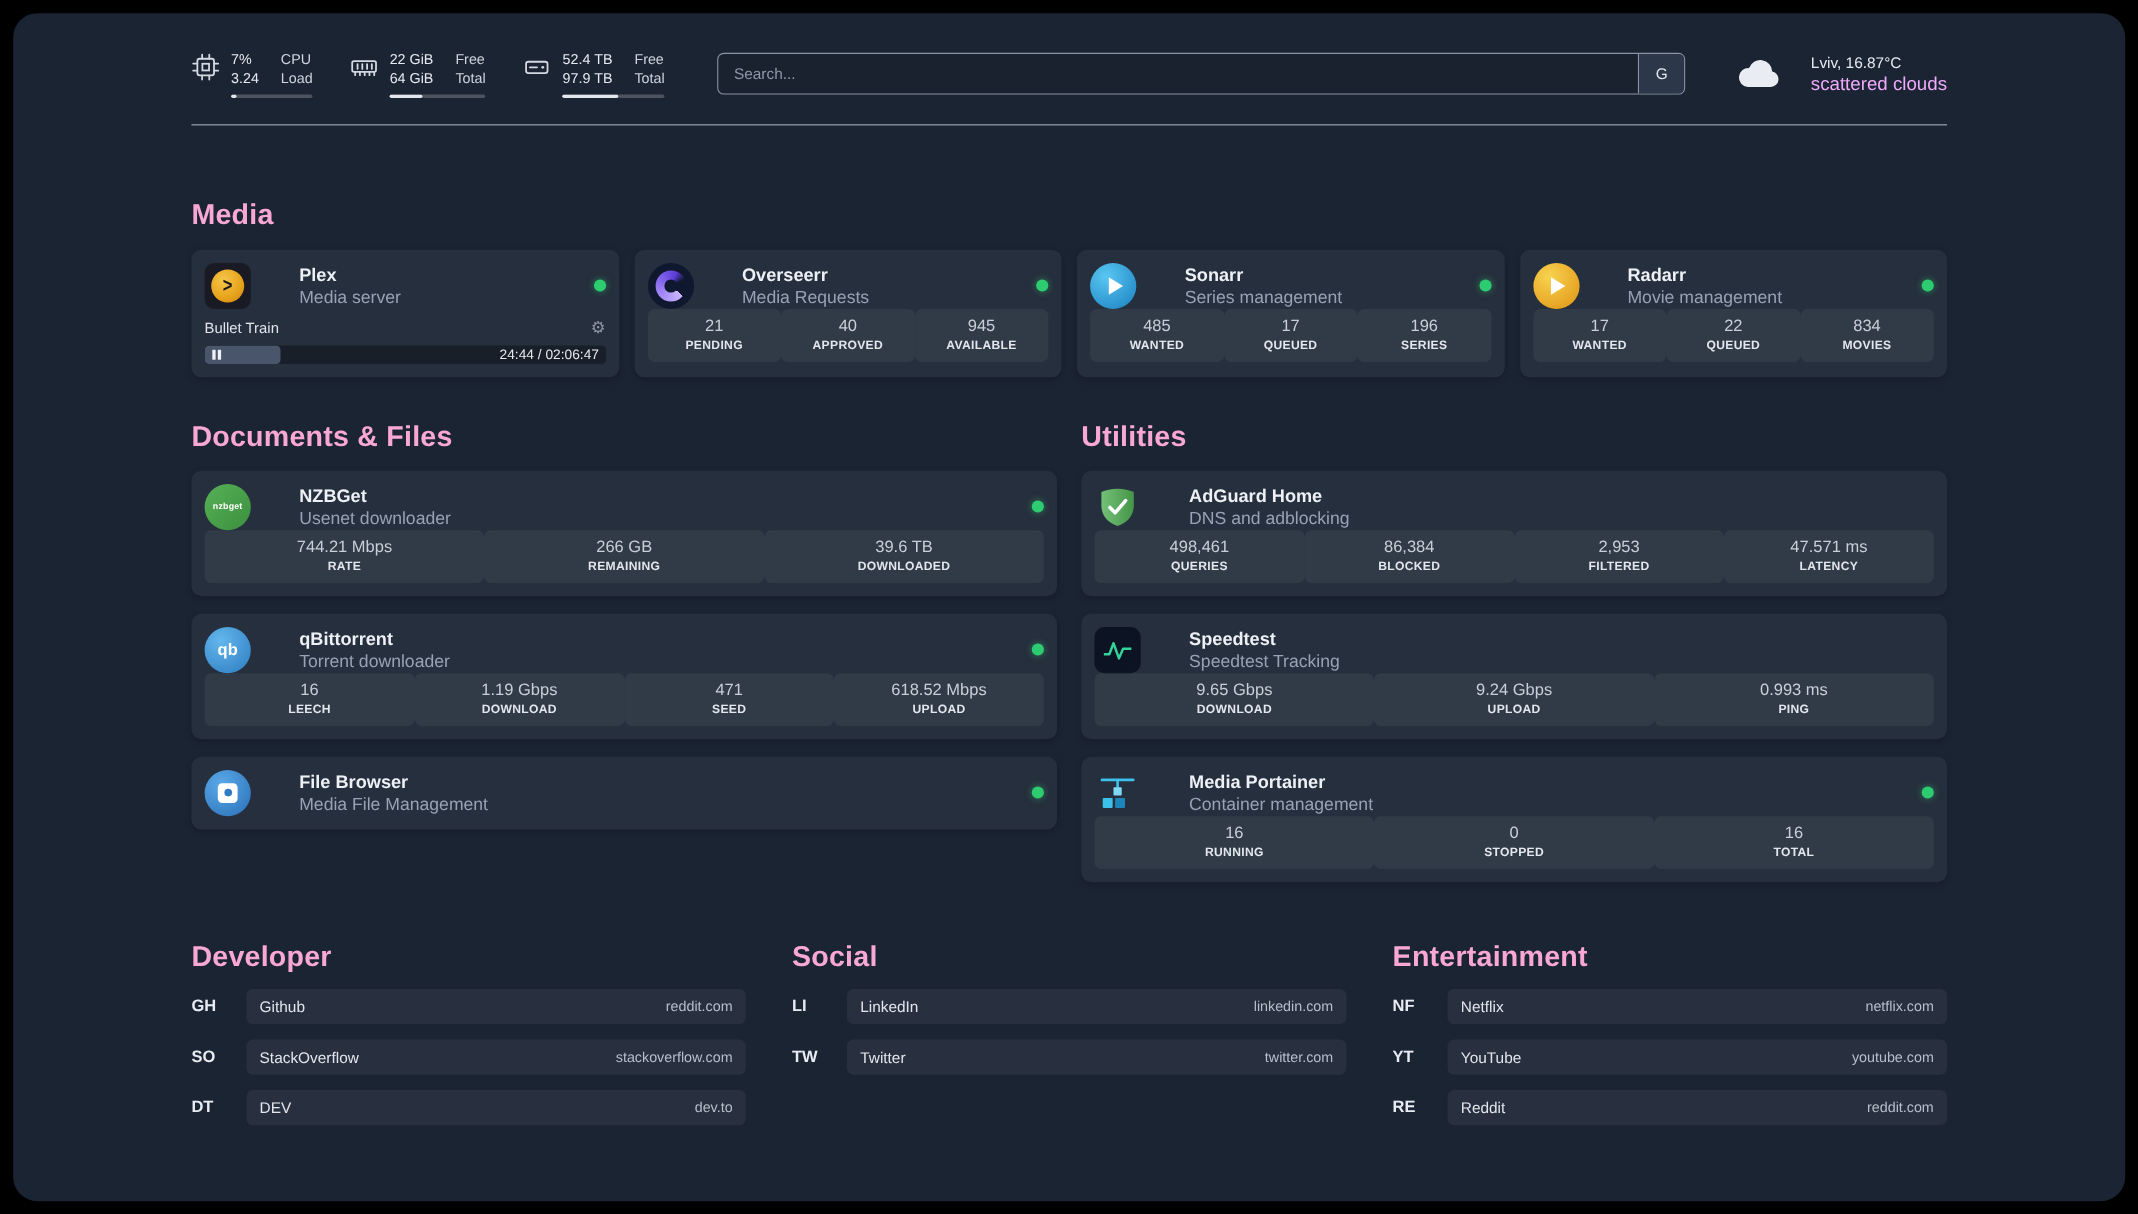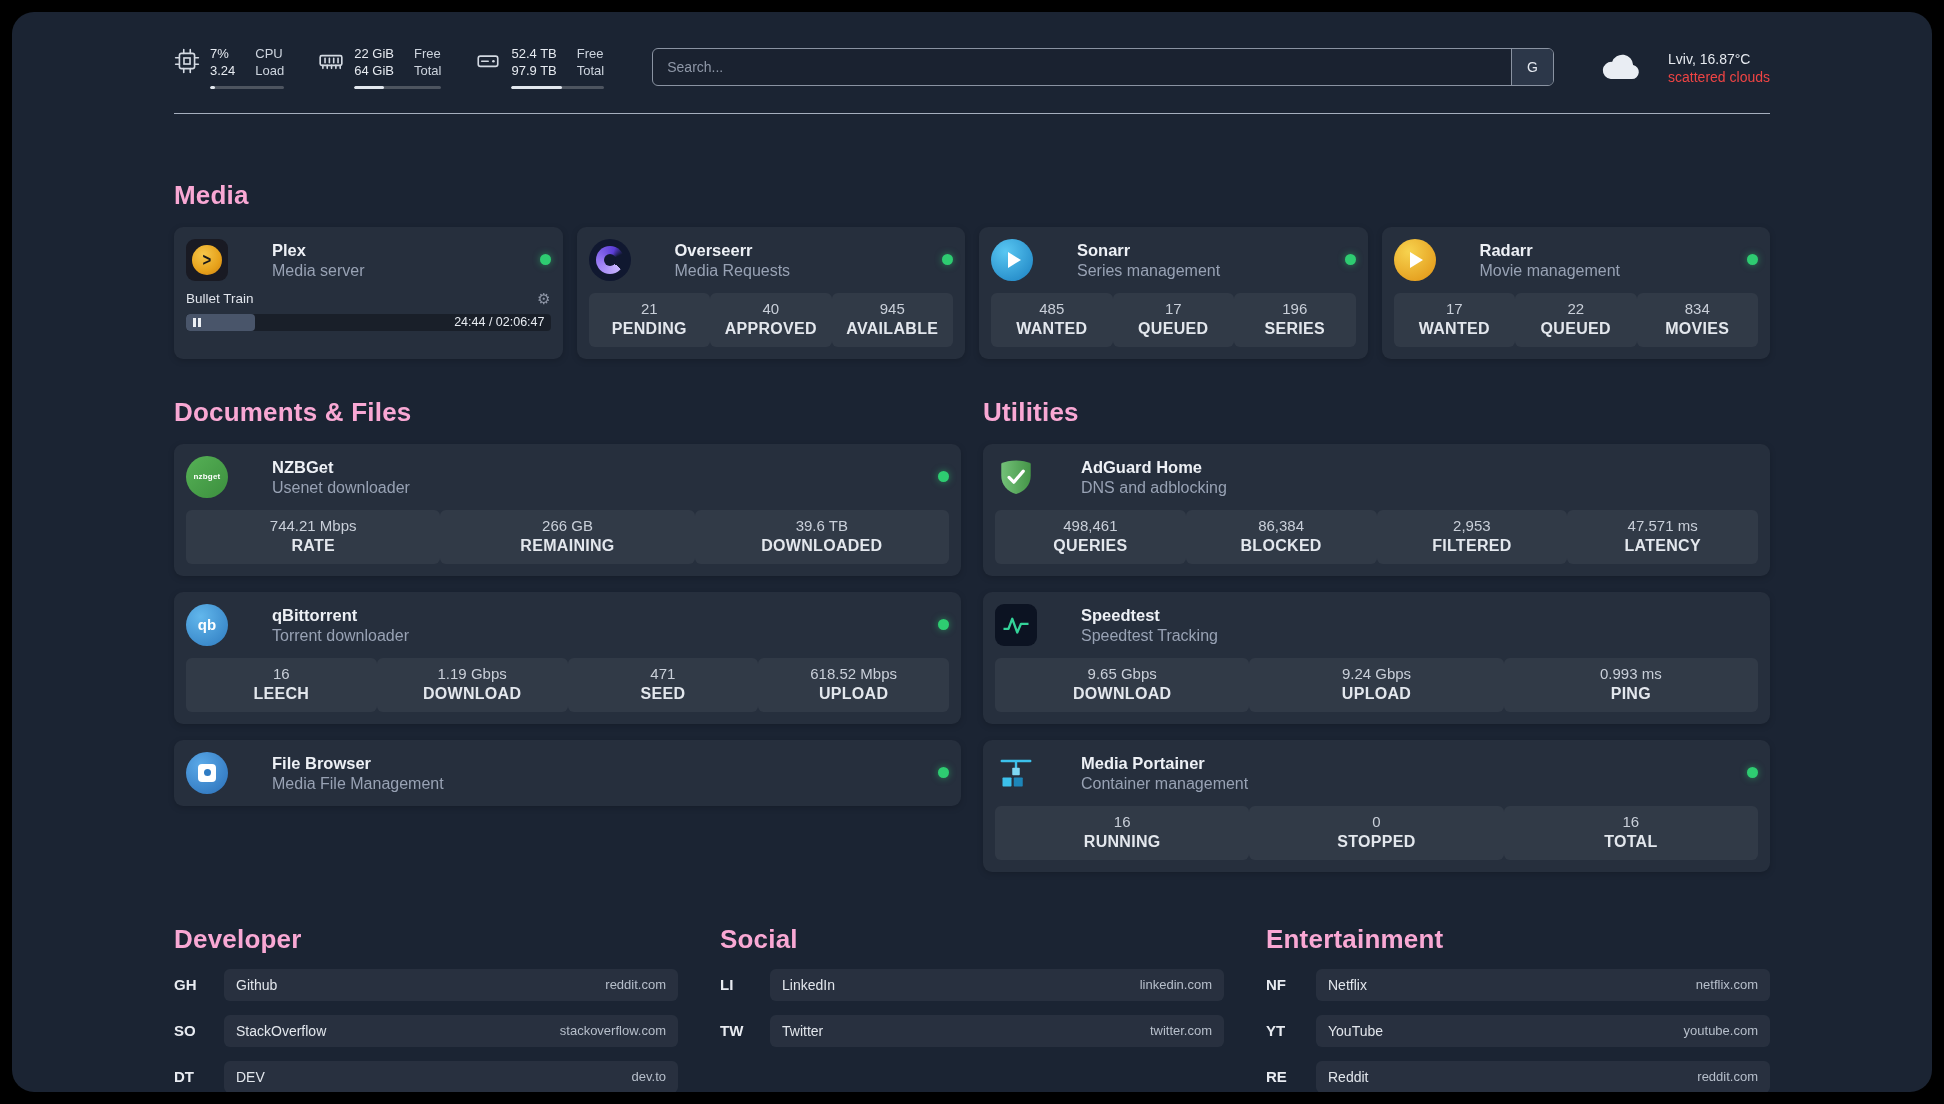--- a/index.html
+++ b/index.html
@@ -31,46 +31,46 @@
     border:1px solid #8a93a2;border-radius:6px;overflow:hidden;background:#1a2230;}
   .search-input{flex:1;background:transparent;border:none;outline:none;color:#e2e6ec;
     font-size:14px;padding:0 14px;font-family:"Liberation Sans", sans-serif;}
   .search-input::placeholder{color:#8e97a7;}
   .search-provider{width:42px;border:none;border-left:1px solid #8a93a2;background:#2c3749;
     color:#e4e8ef;font-size:14px;cursor:pointer;font-family:"Liberation Sans", sans-serif;}
 
   .weather{display:flex;align-items:center;gap:24px;}
   .weather-icon svg{display:block;}
   .weather-loc{font-size:14px;color:#e6eaf0;line-height:1.35;}
-  .weather-cond{font-size:14px;color:#ef4444;}
+  .weather-cond{font-size:17px;color:#f0abfc;}
 
   .separator{margin-top:24px;border-top:1px solid #a6afbe;}
 
   
   .section-title{font-size:26px;font-weight:600;color:#f9a8d4;letter-spacing:.2px;}
   .media-section{margin-top:66px;}
   .media-grid{margin-top:16px;display:grid;grid-template-columns:repeat(4,1fr);gap:14px;}
 
   .twocol{margin-top:38px;display:grid;grid-template-columns:1fr 1fr;gap:22px;align-items:start;}
   .col .card{margin-top:16px;}
 
   .card{background:rgba(255,255,255,0.05);border-radius:9px;padding:12px;
     box-shadow:0 2px 6px rgba(0,0,0,0.18);cursor:pointer;}
   .card-head{display:flex;align-items:center;gap:12px;}
   .svc-text{min-width:0;margin-left:32px;}
   .svc-name{font-size:16.5px;font-weight:600;color:#edf0f5;line-height:1.25;white-space:nowrap;}
   .svc-desc{font-size:16px;color:#98a2b4;margin-top:1px;white-space:nowrap;}
   .dot{width:11px;height:11px;border-radius:50%;margin-left:auto;flex:none;
     background:var(--status-online,#2ecc71);box-shadow:0 0 7px rgba(46,204,113,.55);}
 
-  .stats{margin-top:12px;display:flex;gap:0;align-items:flex-end;}
+  .stats{display:flex;gap:0;align-items:flex-end;}
   .stat{flex:1;background:rgba(255,255,255,0.055);border-radius:6px;text-align:center;
     padding:7px 4px 9px;min-width:0;}
   .stat .v{font-size:15px;color:#c9cfd9;white-space:nowrap;overflow:hidden;}
-  .stat .l{font-size:16px;font-weight:700;color:#e3e7ed;letter-spacing:.3px;margin-top:3px;white-space:nowrap;}
+  .stat .l{font-size:11px;font-weight:700;color:#e3e7ed;letter-spacing:.3px;margin-top:3px;white-space:nowrap;}
 
   
   .svc-icon{width:42px;height:42px;flex:none;display:flex;align-items:center;justify-content:center;}
   .icon-plex{background:#191a23;border-radius:9px;}
   .plex-ball{width:30px;height:30px;border-radius:50%;display:flex;align-items:center;justify-content:center;
     background:radial-gradient(circle at 38% 32%, #f5c64a, #e7a21b 60%, #cc7e12);}
   .plex-chev{color:#18181a;font-weight:900;font-size:15px;transform:scaleY(1.25);line-height:1;}
   .icon-overseerr{background:#101830;border-radius:50%;}
   .ov-swirl{width:28px;height:28px;border-radius:50%;display:flex;align-items:center;justify-content:center;
     background:conic-gradient(from 130deg, #c8b6ff, #9a7cf5 35%, #5b3dd8 70%, #101830 82%);}

